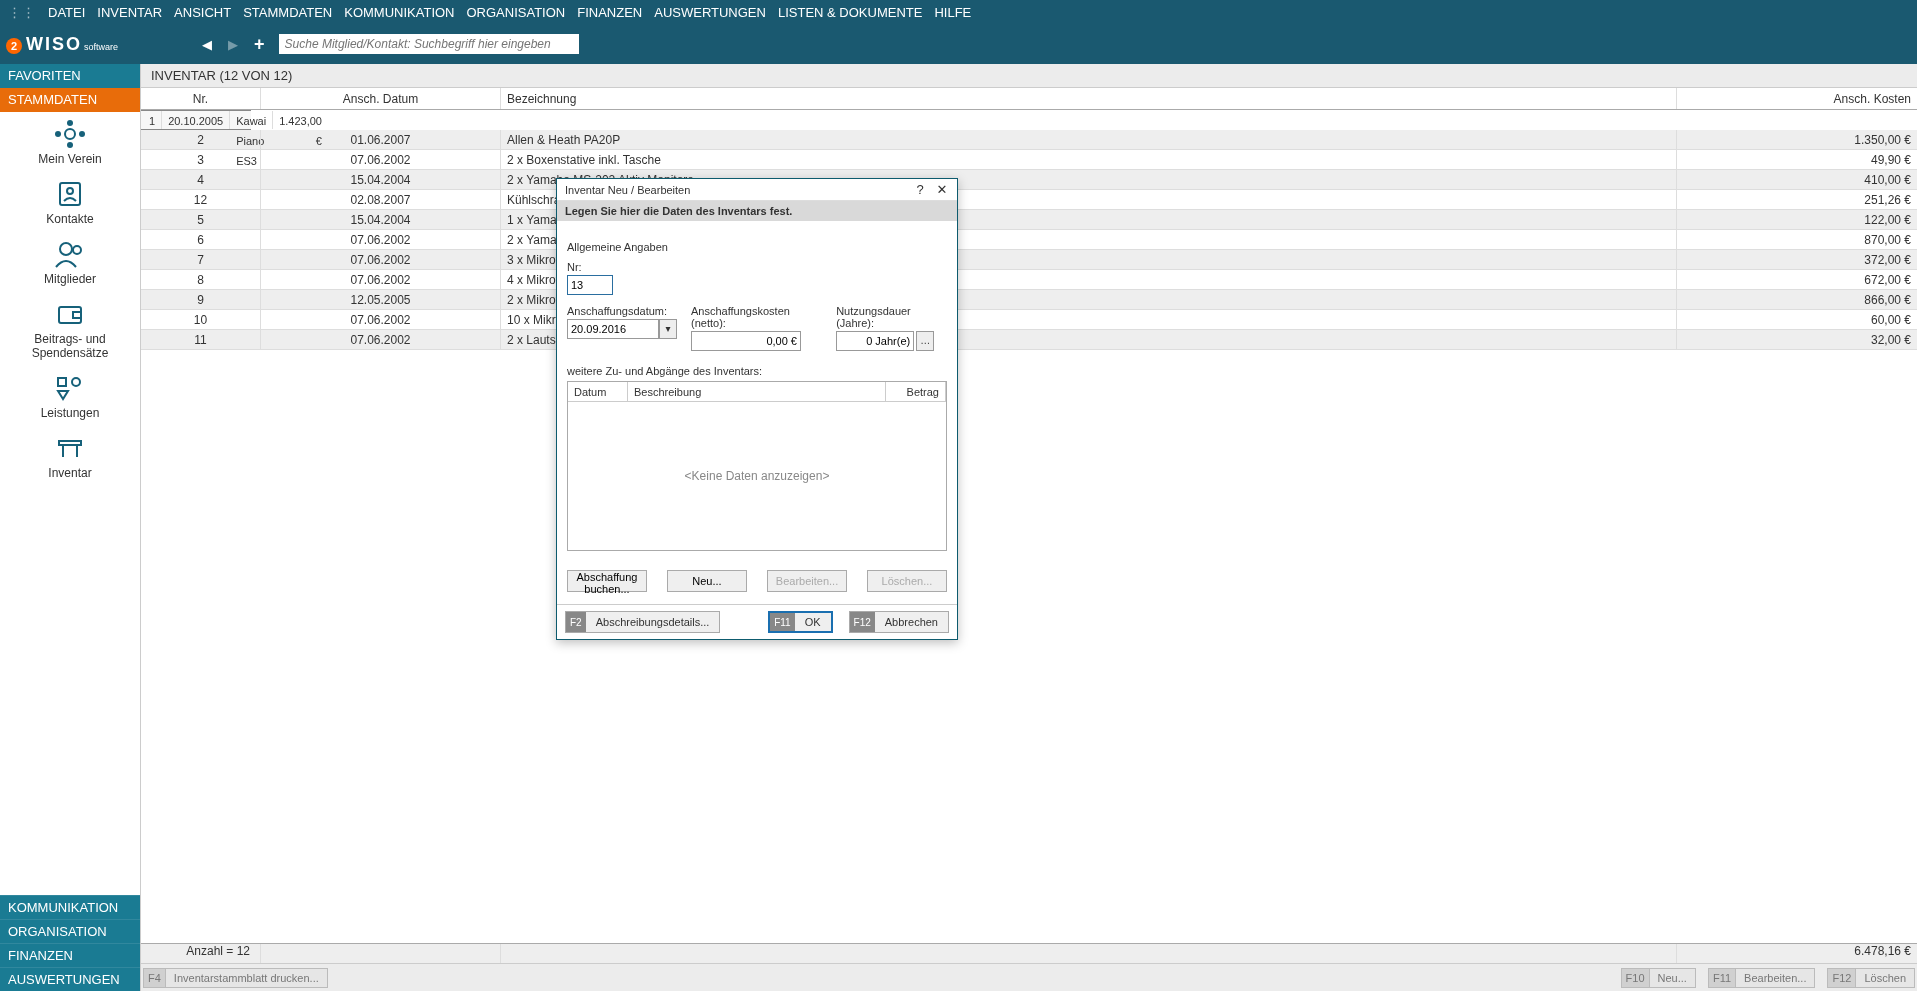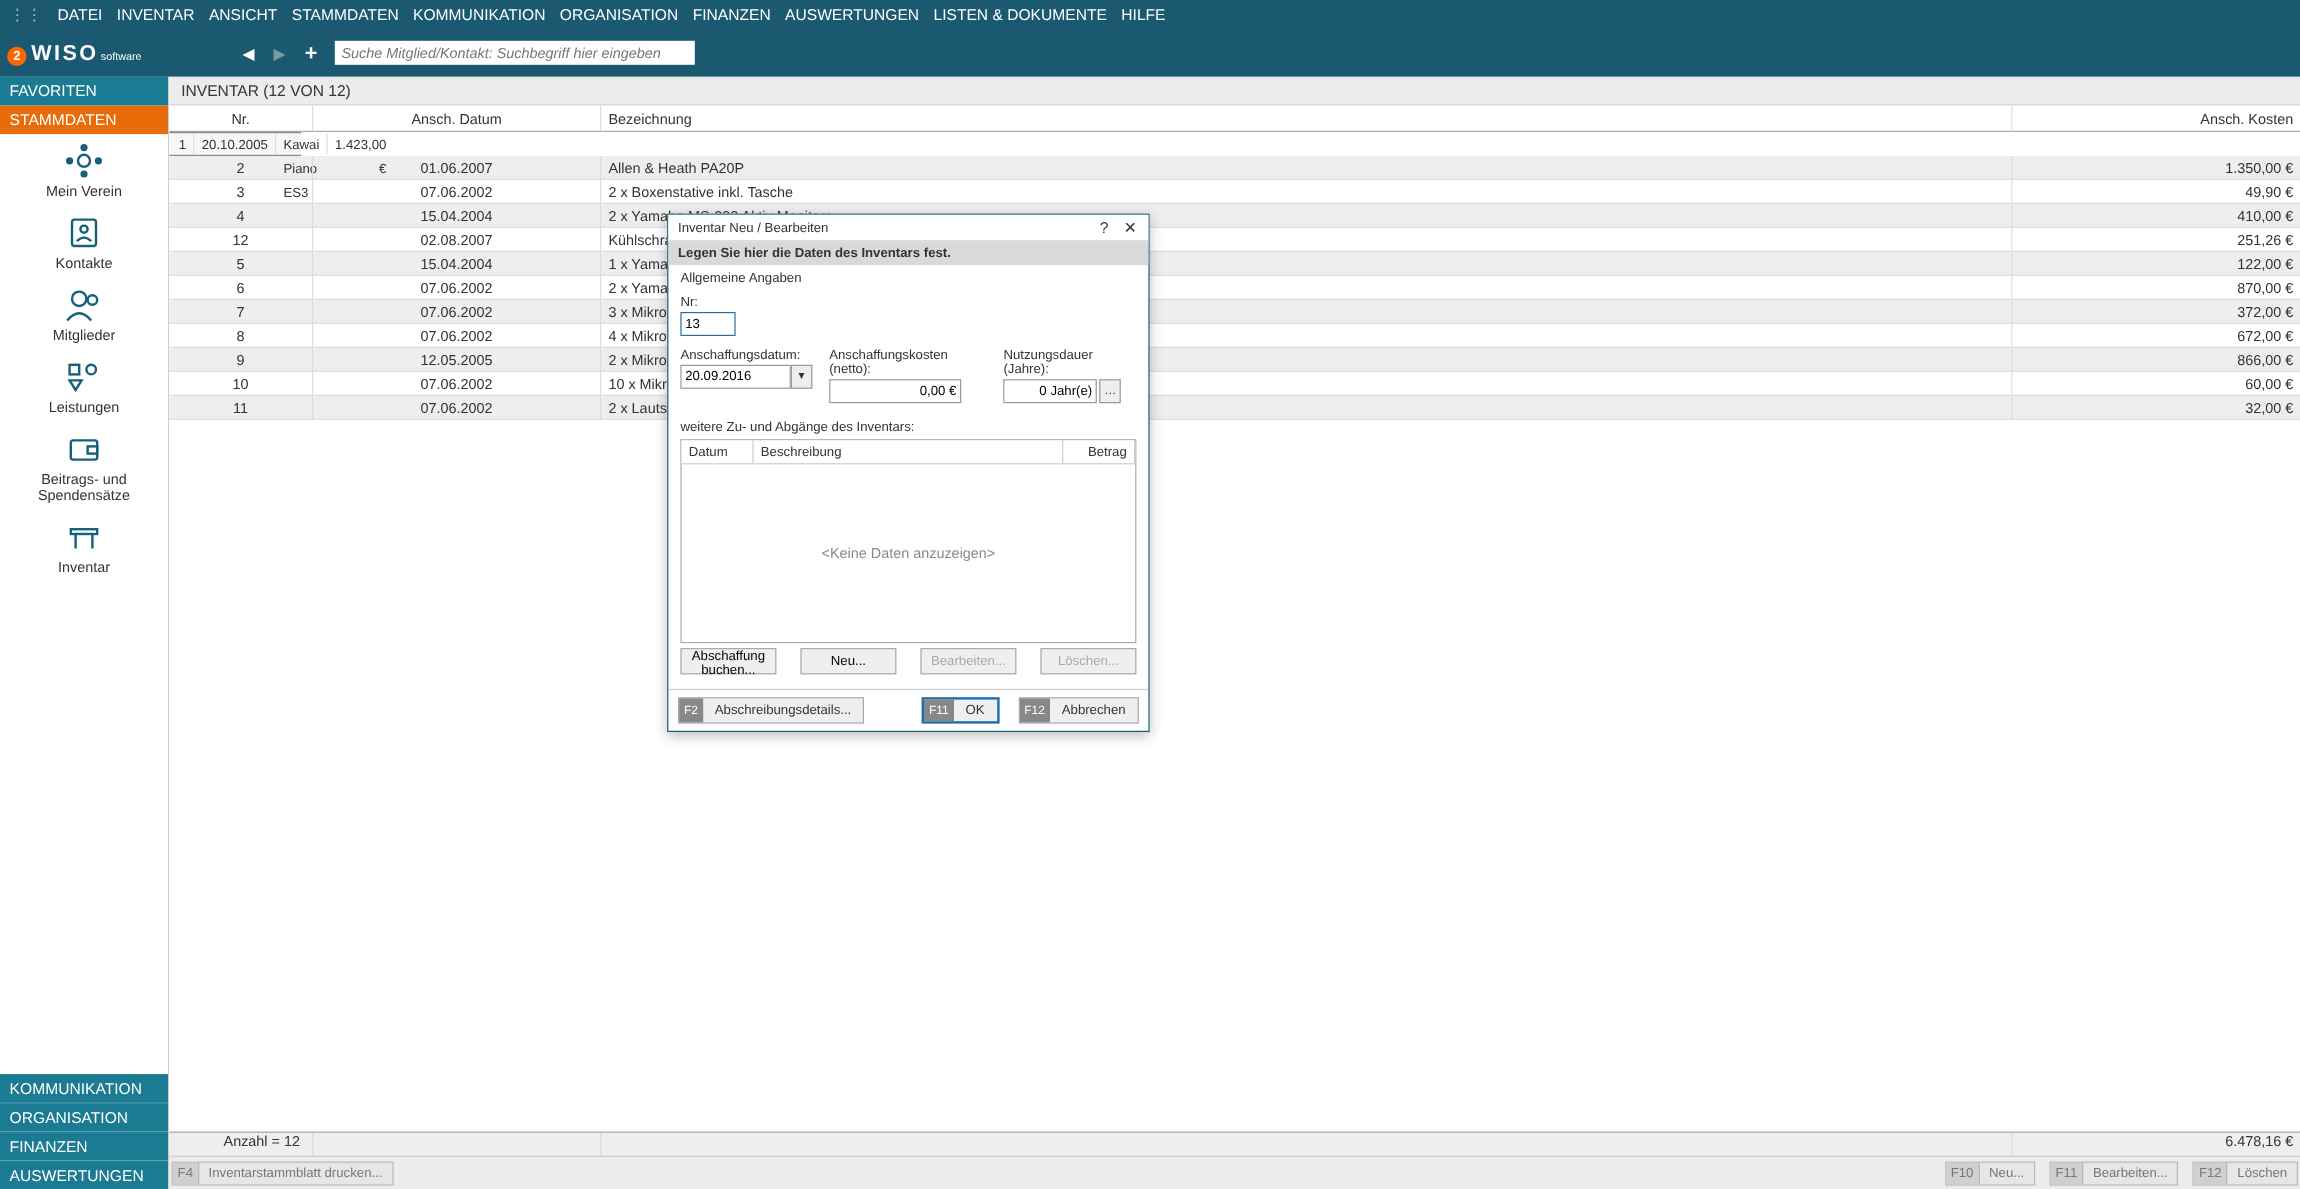--- a/index.html
+++ b/index.html
@@ -46,41 +46,41 @@
 .fbtn .fl{padding:0 8px}
 .btnsright{display:flex;gap:12px}
 .leftbottom{margin-top:auto}
 .leftbottom .acc{border-top:1px solid rgba(255,255,255,.1)}
 
 .dialog{position:absolute;left:556px;top:178px;width:402px;background:#fff;border:1px solid #0d5b6e;box-shadow:0 3px 10px rgba(0,0,0,.25)}
 .dlg-title{height:22px;background:#fff;display:flex;align-items:center;padding:0 4px 0 8px;font-size:11px;color:#333;border-bottom:1px solid #ddd}
 .dlg-title .ttl{flex:1}
 .dlg-title .tc{width:22px;text-align:center;cursor:pointer;font-size:13px}
 .dlg-strip{background:#d9d9d9;padding:4px 8px;font-size:11px;font-weight:bold}
-.dlg-body{padding:5px 10px 12px;font-size:11px;color:#333}
+.dlg-body{padding:20px 10px 12px;font-size:11px;color:#333}
 .dlg-body .sec{margin-bottom:8px}
 .dlg-body label{display:block;margin-bottom:2px}
 .row1{display:flex;gap:10px;margin-bottom:10px}
 .inp{height:20px;border:1px solid #999;padding:0 3px;font-size:11px}
 .inp.nr{width:46px;background:#fff;border:1px solid #2a6ea0}
 .inp.bz{flex:1}
 .row2{display:flex;gap:14px;margin-bottom:14px}
 .f2{display:flex;flex-direction:column}
 .sel{height:20px;border:1px solid #999;width:110px;font-size:11px;padding:0 2px}
 .num{text-align:right;width:110px}
 .jahr{display:flex;gap:2px}
 .jahr .inp{width:78px;text-align:right}
 .dotsbtn{width:18px;height:20px;border:1px solid #999;background:#eee;font-size:10px;line-height:18px;text-align:center;cursor:pointer}
 .subhdr{margin-bottom:4px}
 .subgrid{border:1px solid #aaa;height:170px;display:flex;flex-direction:column}
 .sghead{display:flex;height:20px;background:#fff;border-bottom:1px solid #ccc}
 .sghead .sc{padding:0 6px;font-size:11px;line-height:20px;border-right:1px solid #ccc}
 .sc-d{width:60px}.sc-b{flex:1}.sc-bt{width:60px;text-align:right;border-right:none}
 .sgempty{flex:1;display:flex;align-items:center;justify-content:center;color:#888;font-size:12px}
-.dlg-btnrow{display:flex;gap:20px;margin-top:4px}
+.dlg-btnrow{display:flex;gap:20px;margin-top:19px}
 .dbtn{flex:1;height:22px;border:1px solid #aaa;background:#efefef;font-size:11px;cursor:pointer}
 .dbtn:disabled{color:#aaa}
 .dlg-foot{border-top:1px solid #ccc;padding:6px 8px;display:flex;align-items:center;gap:16px}
 .dlg-foot .spacer{flex:1}
 .kbtn{display:inline-flex;align-items:center;height:22px;border:1px solid #aaa;background:#efefef;font-size:11px;cursor:pointer}
 .kbtn .k{background:#888;color:#fff;padding:0 4px;height:100%;display:inline-flex;align-items:center;font-size:10px}
 .kbtn .kl{padding:0 10px}
 .kbtn.primary{border:2px solid #1a6fb0}
 svg{display:block}
 </style>
@@ -148,35 +148,35 @@
               <circle cx="13" cy="10" r="6" fill="none" stroke="currentColor" stroke-width="2"></circle>
               <path d="M3 28 q10 -12 20 0" fill="none" stroke="currentColor" stroke-width="2"></path>
               <circle cx="24" cy="11" r="4" fill="none" stroke="currentColor" stroke-width="2"></circle>
             </svg>
           </span>
           <span class="lbl">Mitglieder</span>
         </div>
       <div class="sitm">
           <span class="ic">
             <svg width="34" height="30" viewBox="0 0 34 30">
+              <rect x="6" y="8" width="22" height="16" rx="2" fill="none" stroke="currentColor" stroke-width="2"></rect>
+              <rect x="20" y="13" width="8" height="6" fill="none" stroke="currentColor" stroke-width="2"></rect>
+            </svg>
+          </span>
+          <span class="lbl">Beitrags- und Spendensätze</span>
+        </div>
+      <div class="sitm">
+          <span class="ic">
+            <svg width="34" height="30" viewBox="0 0 34 30">
               <rect x="5" y="5" width="8" height="8" fill="none" stroke="currentColor" stroke-width="2"></rect>
               <circle cx="23" cy="9" r="4" fill="none" stroke="currentColor" stroke-width="2"></circle>
               <polygon points="10,26 5,18 15,18" fill="none" stroke="currentColor" stroke-width="2"></polygon>
             </svg>
           </span>
           <span class="lbl">Leistungen</span>
-        </div>
-      <div class="sitm">
-          <span class="ic">
-            <svg width="34" height="30" viewBox="0 0 34 30">
-              <rect x="6" y="8" width="22" height="16" rx="2" fill="none" stroke="currentColor" stroke-width="2"></rect>
-              <rect x="20" y="13" width="8" height="6" fill="none" stroke="currentColor" stroke-width="2"></rect>
-            </svg>
-          </span>
-          <span class="lbl">Beitrags- und Spendensätze</span>
         </div>
       <div class="sitm">
           <span class="ic">
             <svg width="34" height="30" viewBox="0 0 34 30">
               <rect x="6" y="8" width="22" height="4" fill="none" stroke="currentColor" stroke-width="2"></rect>
               <line x1="10" y1="12" x2="10" y2="24" stroke="currentColor" stroke-width="2"></line>
               <line x1="24" y1="12" x2="24" y2="24" stroke="currentColor" stroke-width="2"></line>
             </svg>
           </span>
           <span class="lbl">Inventar</span>

